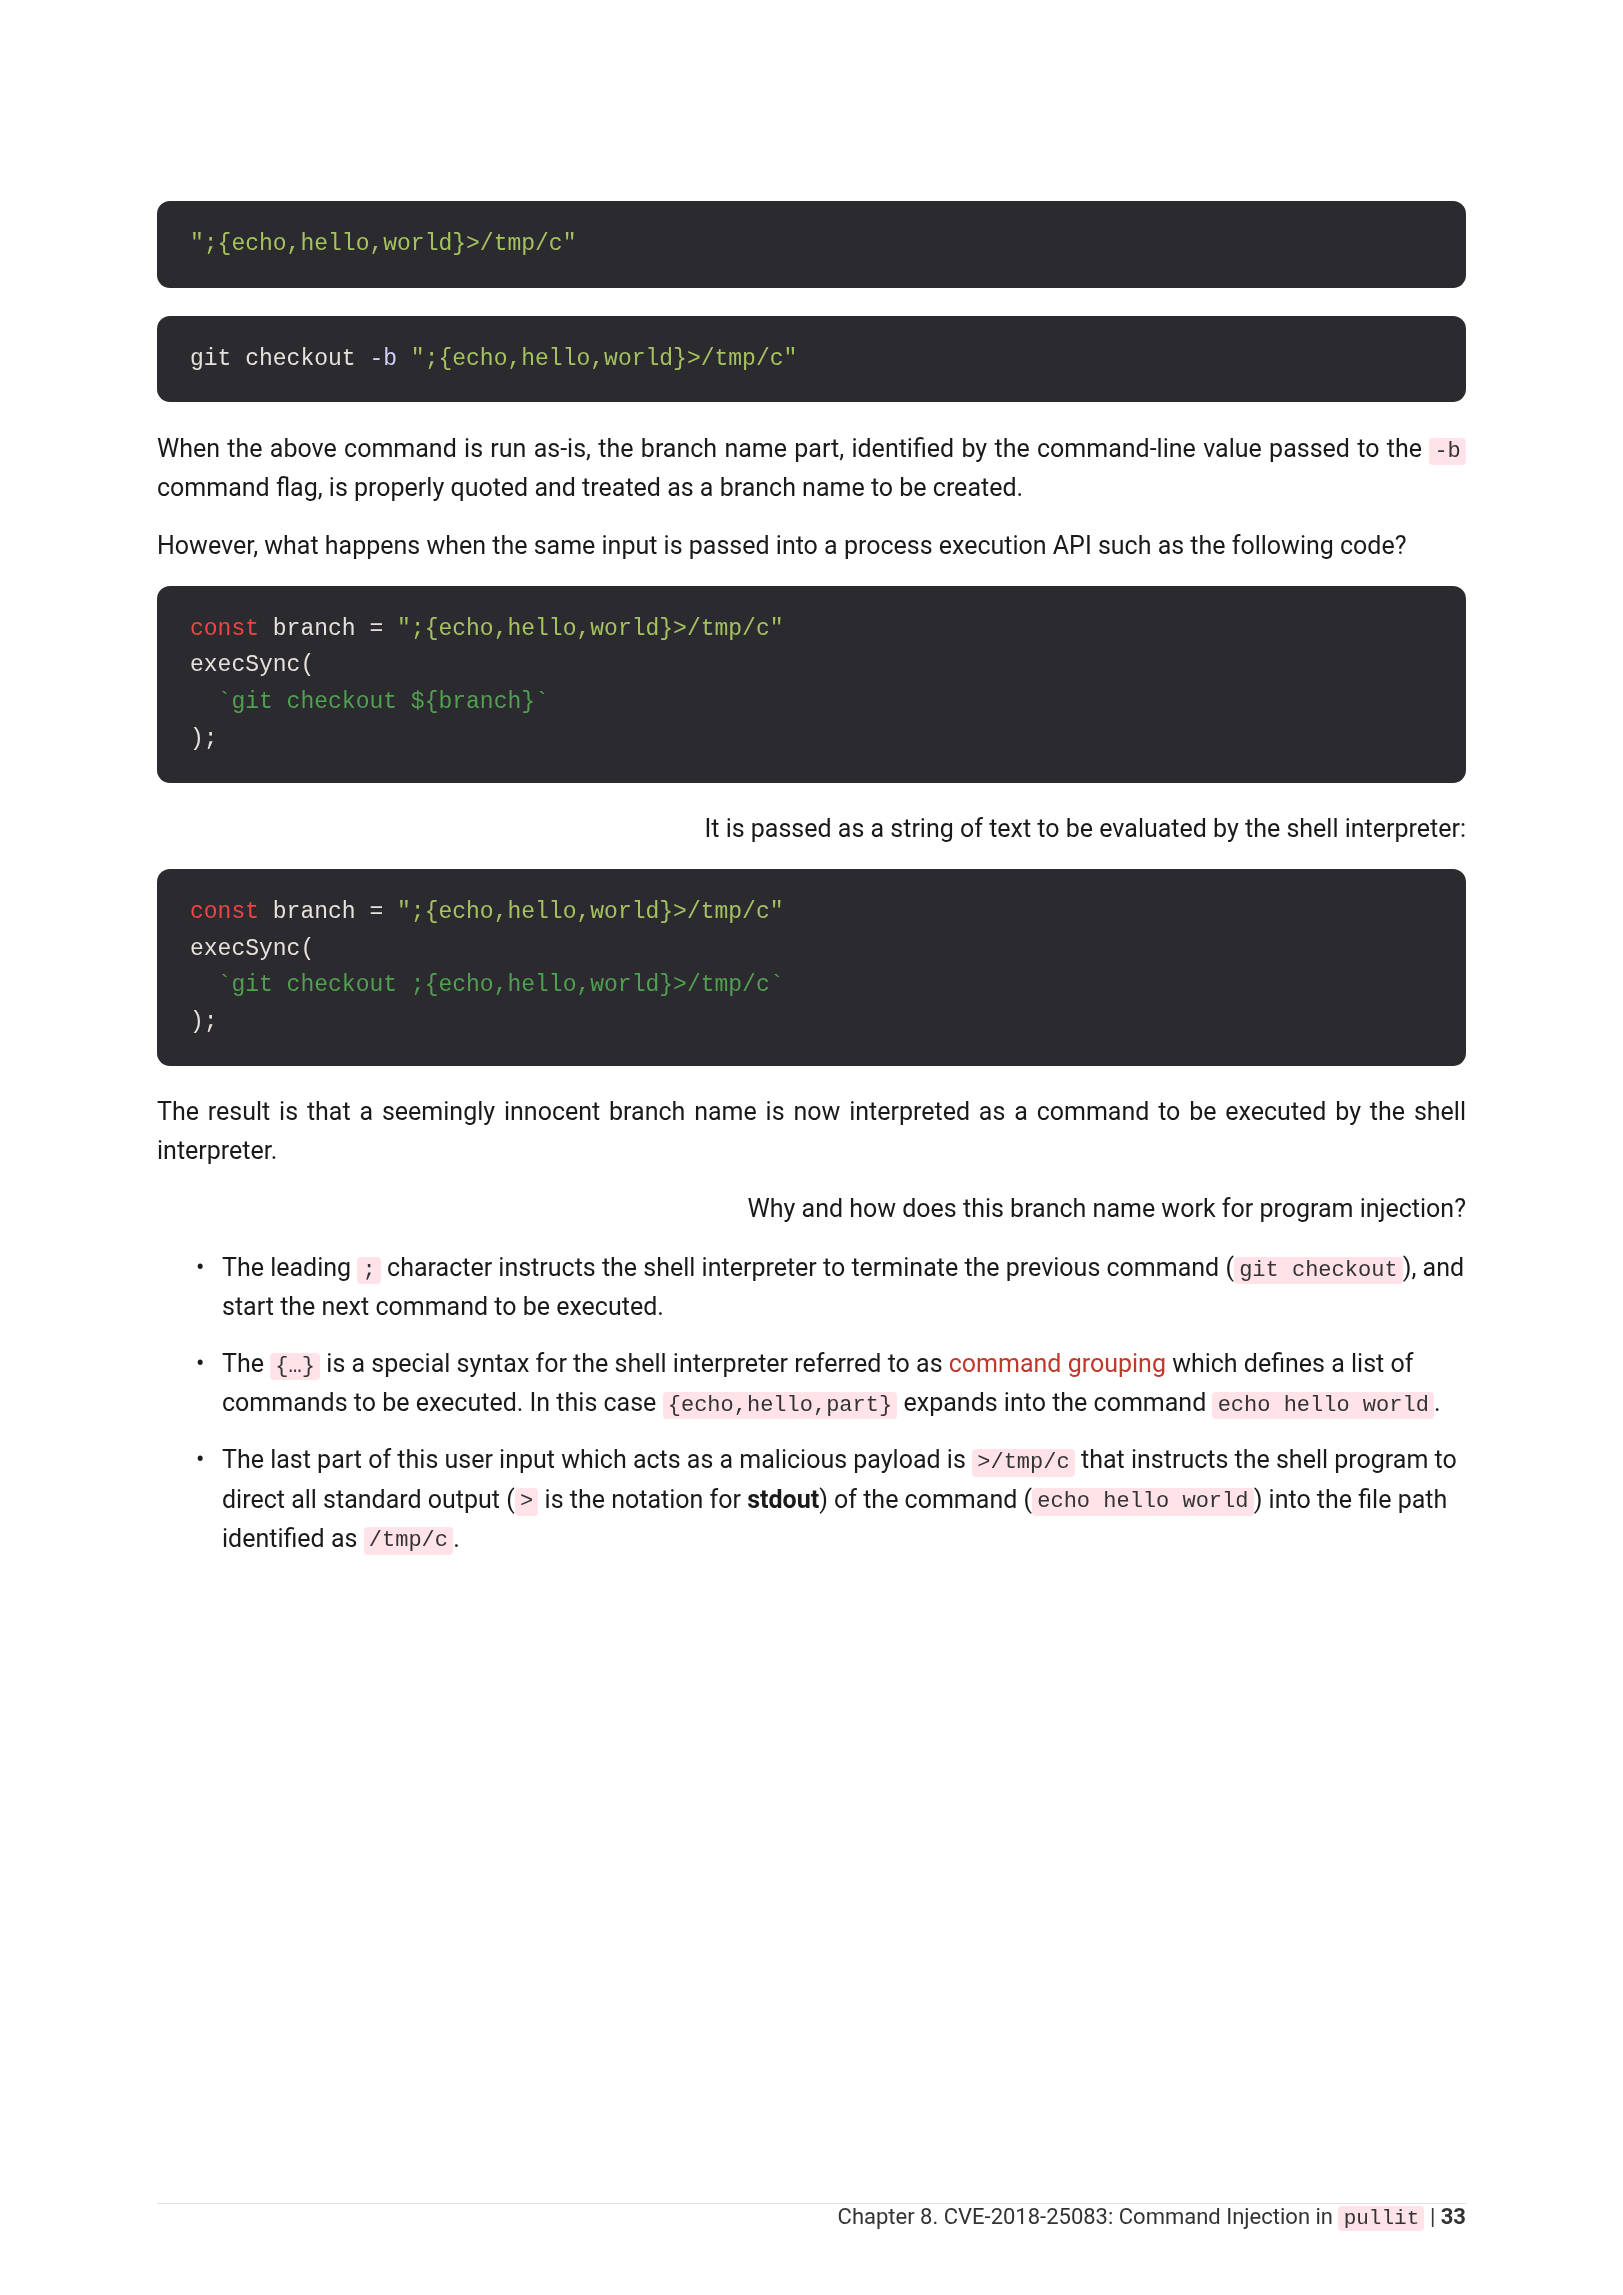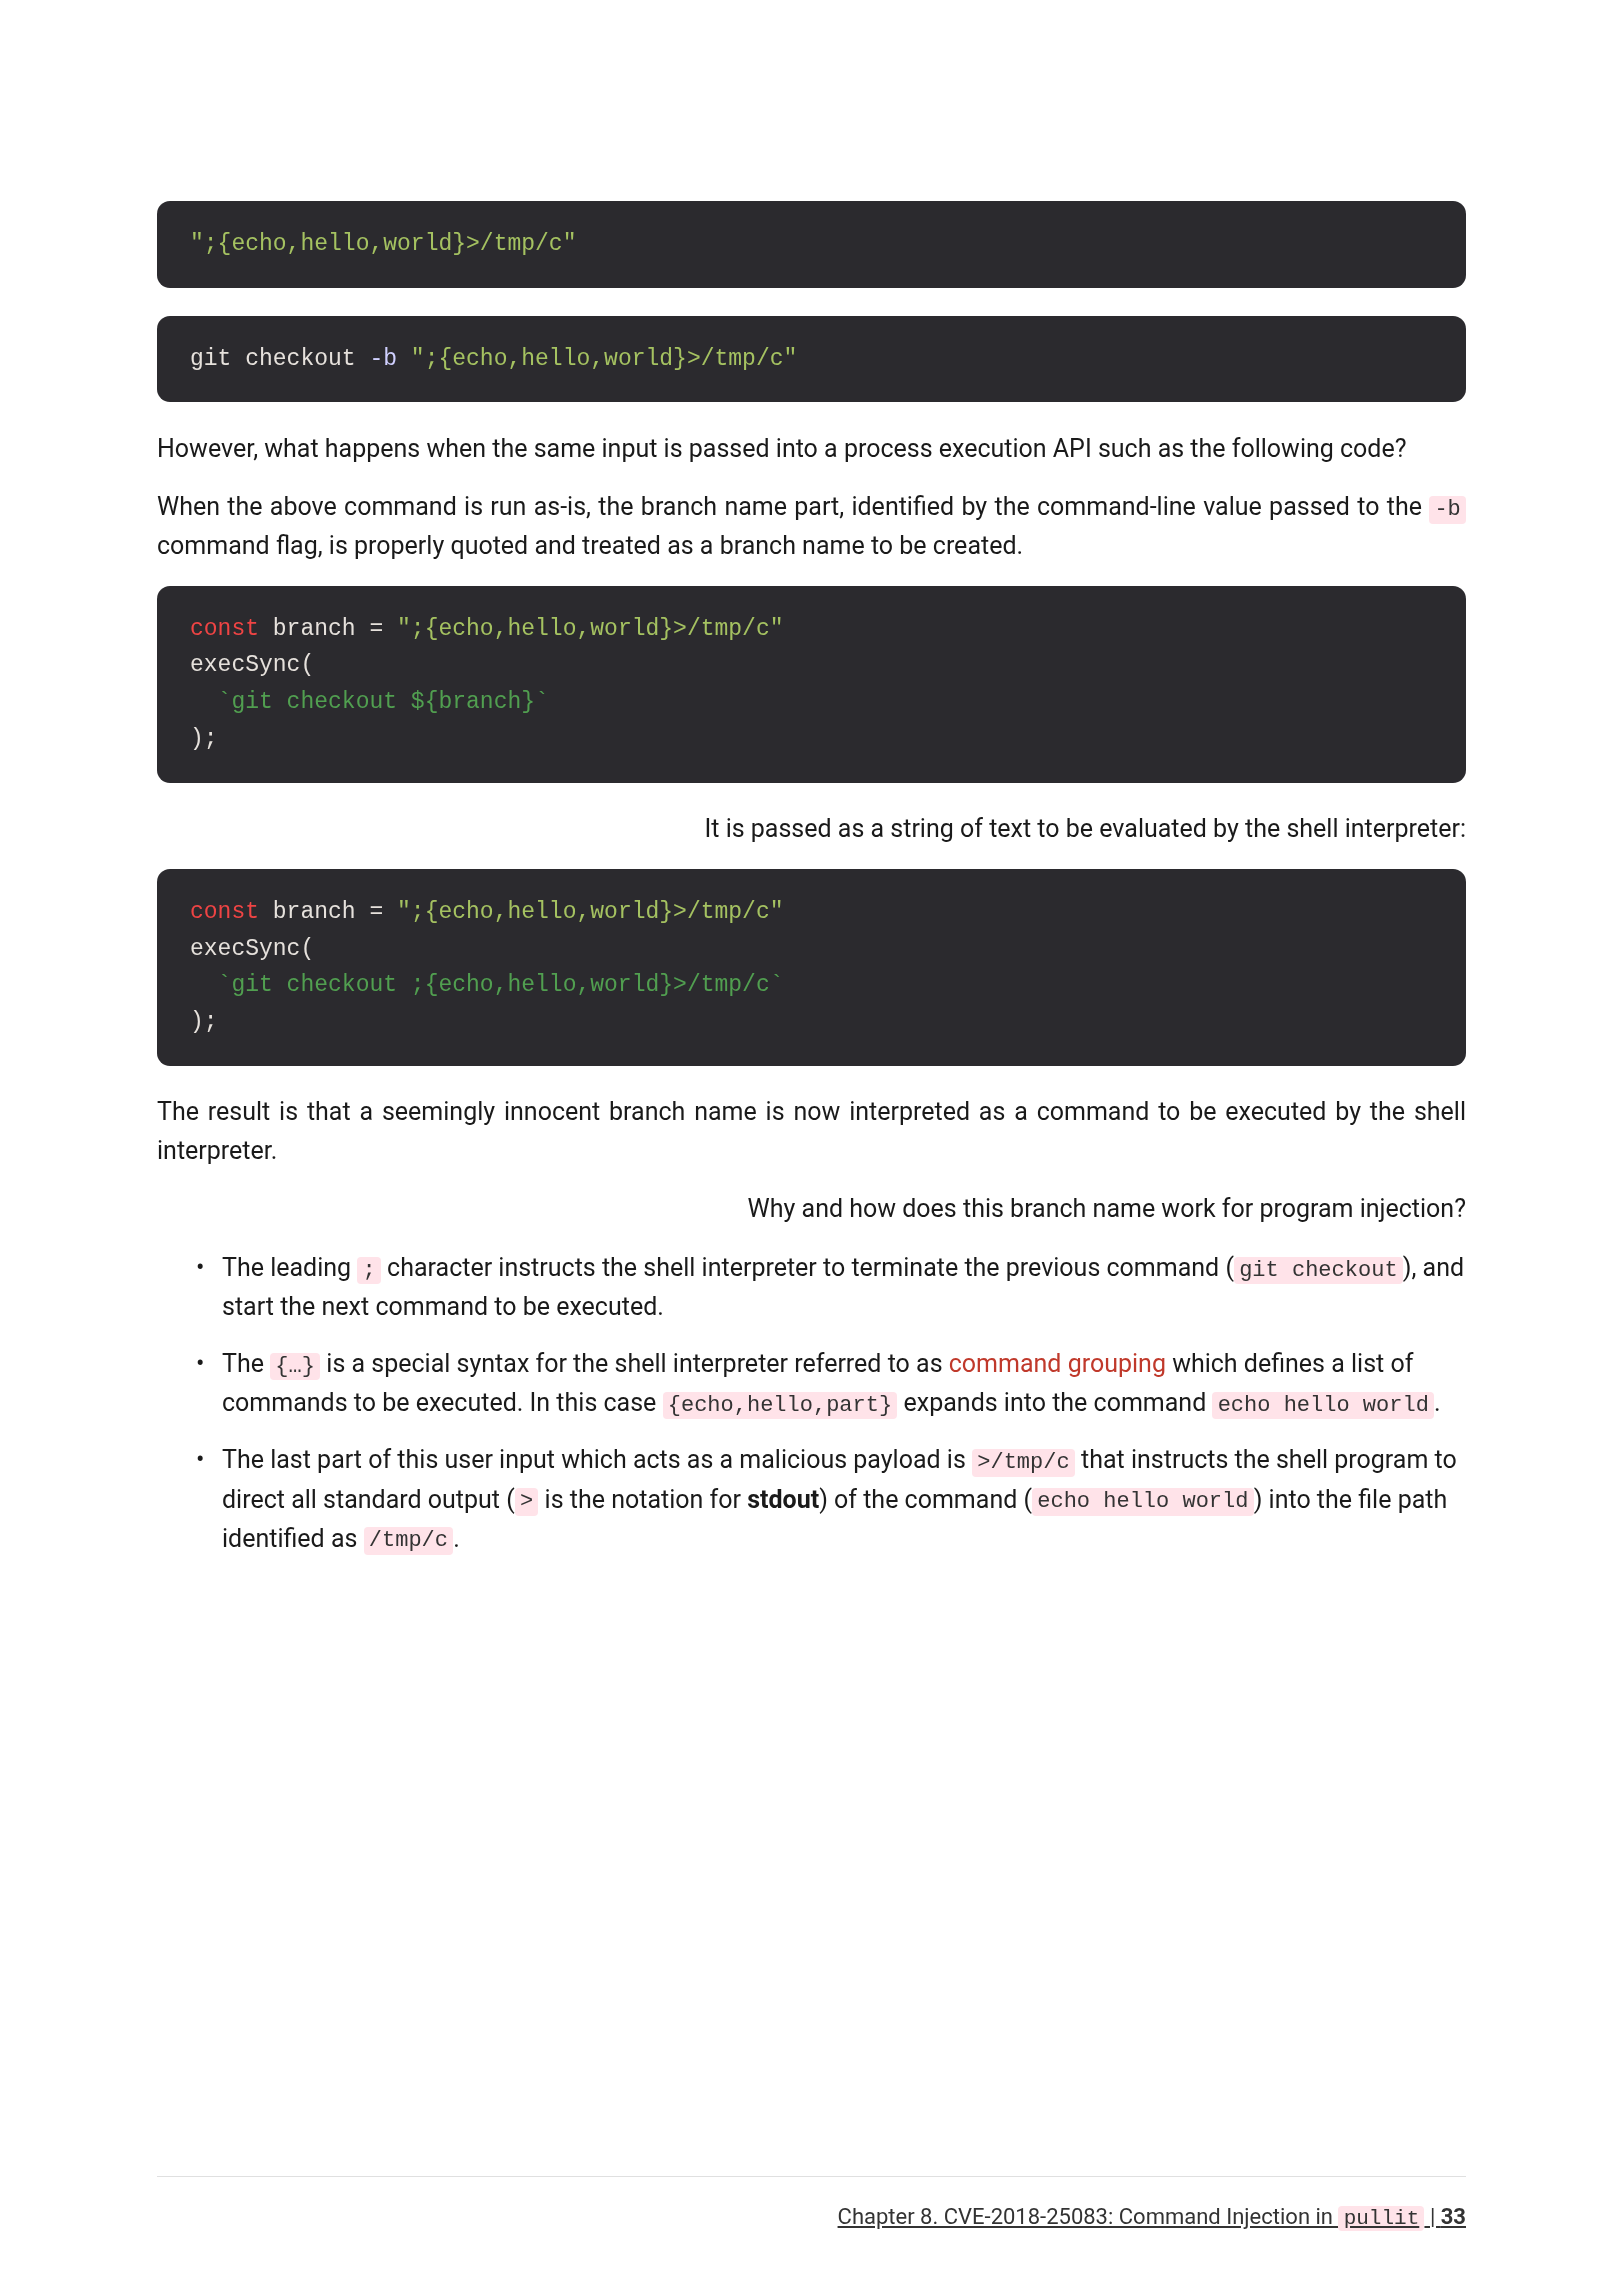--- a/index.html
+++ b/index.html
@@ -75,25 +75,24 @@
     left: 0;
     top: 0;
   }
   .link { color: #c0392b; text-align: right; }
   .footer {
     position: absolute;
     bottom: 65px;
     left: 157px;
     right: 157px;
     border-top: 1.3px solid #e0e0e0;
-    padding-top: 27px;
+    padding-top: 0;
     text-align: right;
     font-size: 22px;
     color: #333;
-    text-decoration: underline;
   }
   .footer .ic {
     font-family: "SFMono-Regular", Consolas, "Liberation Mono", Menlo, monospace;
     background: #ffe3e9;
     color: #333;
     padding: 1.3px 5.2px;
     border-radius: 3.9px;
     font-size: 21px;
   }
   .footer .pn { font-weight: 700; }
@@ -102,23 +101,23 @@
 </head>
 <body>
 
 <div class="page">
 
   <div class="code-block"><span class="str">";{echo,hello,world}&gt;/tmp/c"</span></div>
 
 
   <div class="code-block"><span class="plain">git checkout </span><span class="flag">-b</span><span class="str"> ";{echo,hello,world}&gt;/tmp/c"</span></div>
 
+  <p class="body"><span>When the above command is run as-is, the branch name part, identified by the command-line value passed to the </span><span class="ic">-b</span><span> command flag, is properly quoted and treated as a branch name to be created.</span></p>
+
   <p class="body">However, what happens when the same input is passed into a process execution API such as the following code?</p>
-
-  <p class="body"><span>When the above command is run as-is, the branch name part, identified by the command-line value passed to the </span><span class="ic">-b</span><span> command flag, is properly quoted and treated as a branch name to be created.</span></p>
 
   <div class="code-block"><span class="kw">const</span><span class="var"> branch = </span><span class="str">";{echo,hello,world}&gt;/tmp/c"</span>
 <span class="fn">execSync(</span>
 <span class="tpl">  `git checkout </span><span class="tpl">${branch}</span><span class="tpl">`</span>
 <span class="plain">);</span></div>
 
   <p class="body-left">It is passed as a string of text to be evaluated by the shell interpreter:</p>
 
   <div class="code-block"><span class="kw">const</span><span class="var"> branch = </span><span class="str">";{echo,hello,world}&gt;/tmp/c"</span>
 <span class="fn">execSync(</span>

